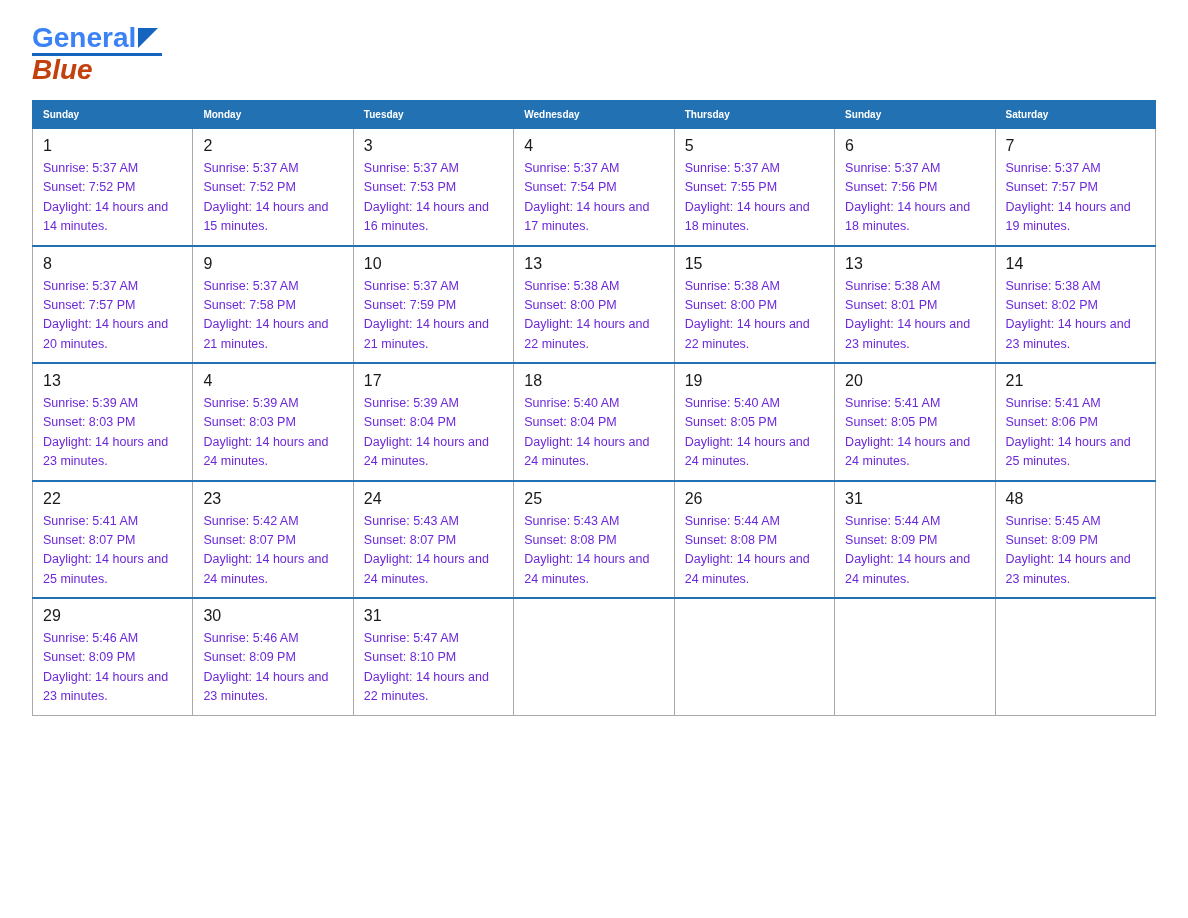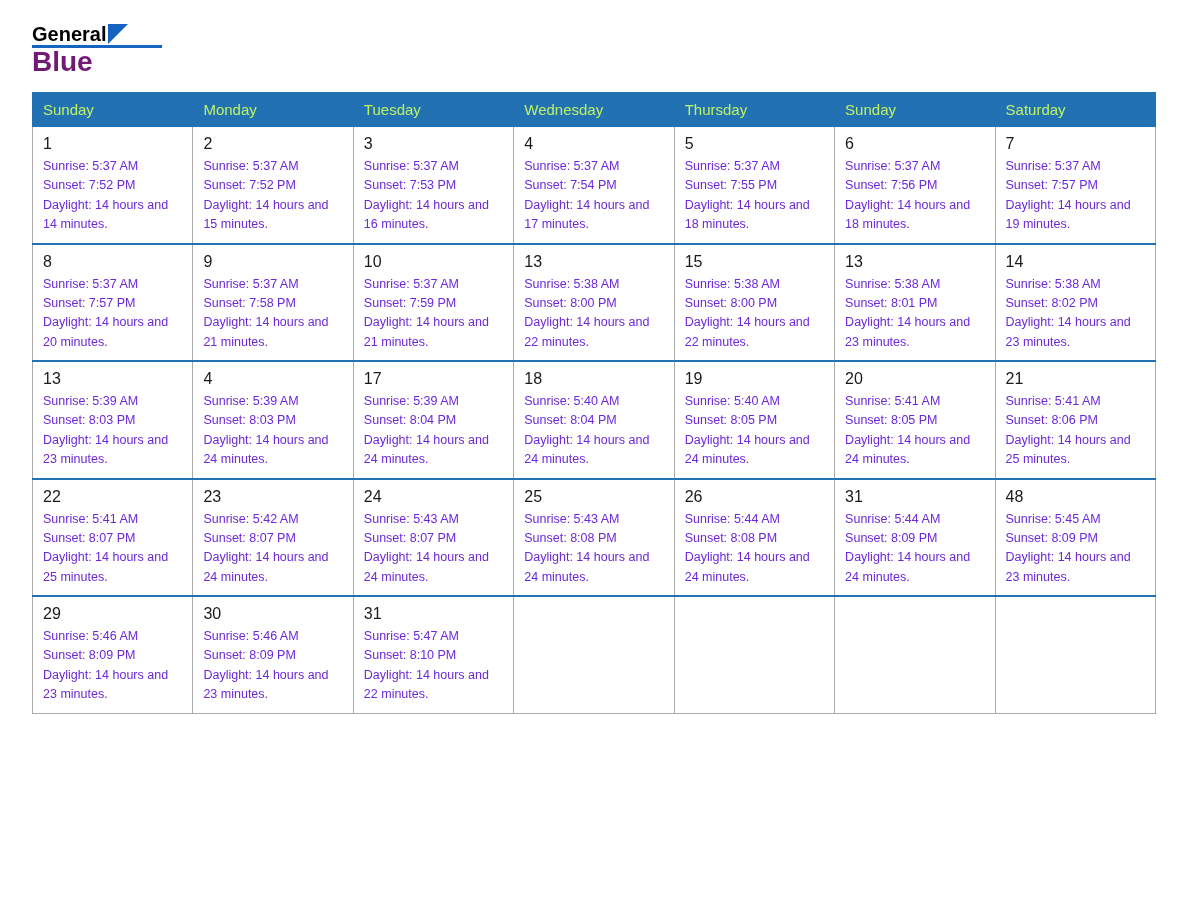--- a/index.html
+++ b/index.html
@@ -35,23 +35,23 @@
       color: #444;
       margin-top: 4px;
     }
     .calendar-table {
       width: 100%;
       border-collapse: collapse;
       margin-top: 16px;
     }
     .calendar-table th {
       background: #2271b3;
-      color: #bef264;
-      font-size: 15px;
-      font-weight: normal;
+      color: #ffffff;
+      font-size: 10px;
+      font-weight: bold;
       padding: 8px 10px;
       text-align: left;
       border: 1px solid #2271b3;
     }
     .calendar-table td {
       border: 1px solid #aaa;
       vertical-align: top;
       padding: 8px 10px;
       width: 14.28%;
       min-height: 110px;
@@ -76,27 +76,27 @@
     .row-border-top td {
       border-top: 2px solid #2271b3;
     }
   </style>
 </head>
 <body>
 
 <div class="header">
   <div class="logo">
     <div style="display:flex;align-items:center;line-height:1;">
-      <span style="font-size:20px;font-weight:bold;color:#000000;">General</span>
+      <span style="font-size:28px;font-weight:bold;color:#3b82f6;">General</span>
       <svg width="20" height="20" viewBox="0 0 20 20" style="margin-left:2px;">
         <polygon points="0,0 20,0 0,20" fill="#1565c0"></polygon>
       </svg>
     </div>
     <div style="height:3px;background:#1565c0;width:130px;margin-top:1px;"></div>
-    <div style="font-size:28px;font-weight:bold;color:#701a75;line-height:1;">Blue</div>
+    <div style="font-size:28px;font-weight:bold;color:#c2410c;line-height:1;font-style:italic;">Blue</div>
   </div>
   <div class="title-block">
     <div class="month-title"></div>
     <div class="location-title"></div>
   </div>
 </div>
 
 <table class="calendar-table">
   <thead>
     <tr>

